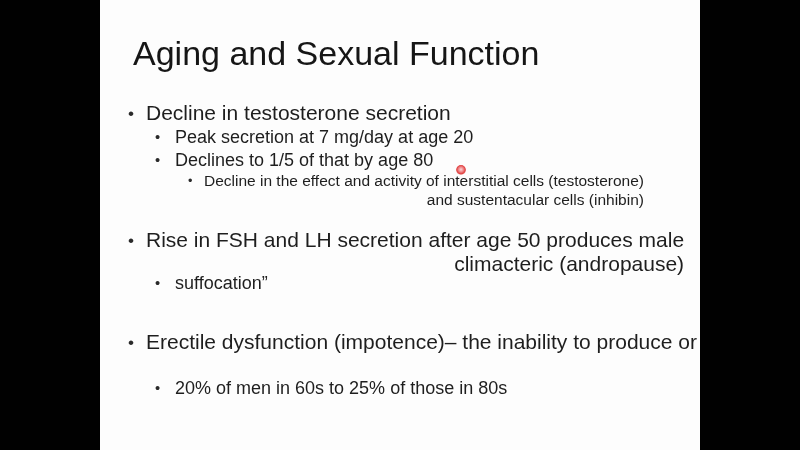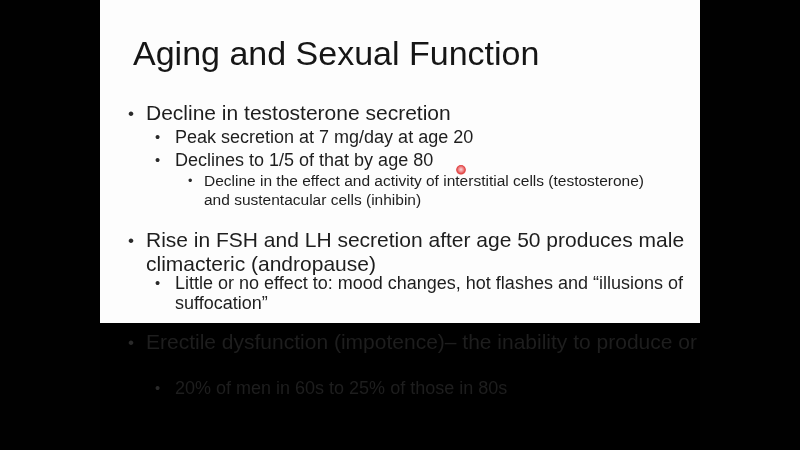--- a/index.html
+++ b/index.html
@@ -22,21 +22,21 @@
     background: #010101;
   }
   .letterbox.left  { left: 0; }
   .letterbox.right { left: 700px; }
 
   .slide {
     position: absolute;
     left: 100px;
     top: 0;
     width: 600px;
-    height: 323px;
+    height: 450px;
     background: #fdfdfd;
     color: #1e1e1e;
   }
 
   .slide-title {
     position: absolute;
     left: 33px;
     top: 34px;
     font-size: 34px;
     line-height: 38px;
@@ -49,21 +49,21 @@
     display: flex;
     align-items: flex-start;
     white-space: nowrap;
   }
   .bullet .marker {
     flex: 0 0 auto;
     font-size: 0.82em;
     line-height: inherit;
     color: #2a2a2a;
   }
-  .bullet .lines span { display: block; }
+  .bullet .lines span { display: block; text-align: right; }
 
   .bullet.l1 { left: 28px; font-size: 21px;   line-height: 24px; }
   .bullet.l1 .marker { width: 18px; }
   .bullet.l2 { left: 55px; font-size: 18px;   line-height: 20px; }
   .bullet.l2 .marker { width: 20px; }
   .bullet.l3 { left: 88px; font-size: 15.5px; line-height: 18.5px; }
   .bullet.l3 .marker { width: 16px; }
 
   #b1   { top: 101px; }
   #b1s1 { top: 127px; }
@@ -131,21 +131,20 @@
       <span class="marker">•</span>
       <div class="lines">
         <span>Rise in FSH and LH secretion after age 50 produces male</span>
         <span>climacteric (andropause)</span>
       </div>
     </div>
 
     <div class="bullet l2" id="b2s1">
       <span class="marker">•</span>
       <div class="lines">
-        <span>Little or no effect to: mood changes, hot flashes and “illusions of</span>
         <span>suffocation”</span>
       </div>
     </div>
 
     <div class="bullet l1" id="b3">
       <span class="marker">•</span>
       <div class="lines">
         <span>Erectile dysfunction (impotence)– the inability to produce or</span>
       </div>
     </div>

